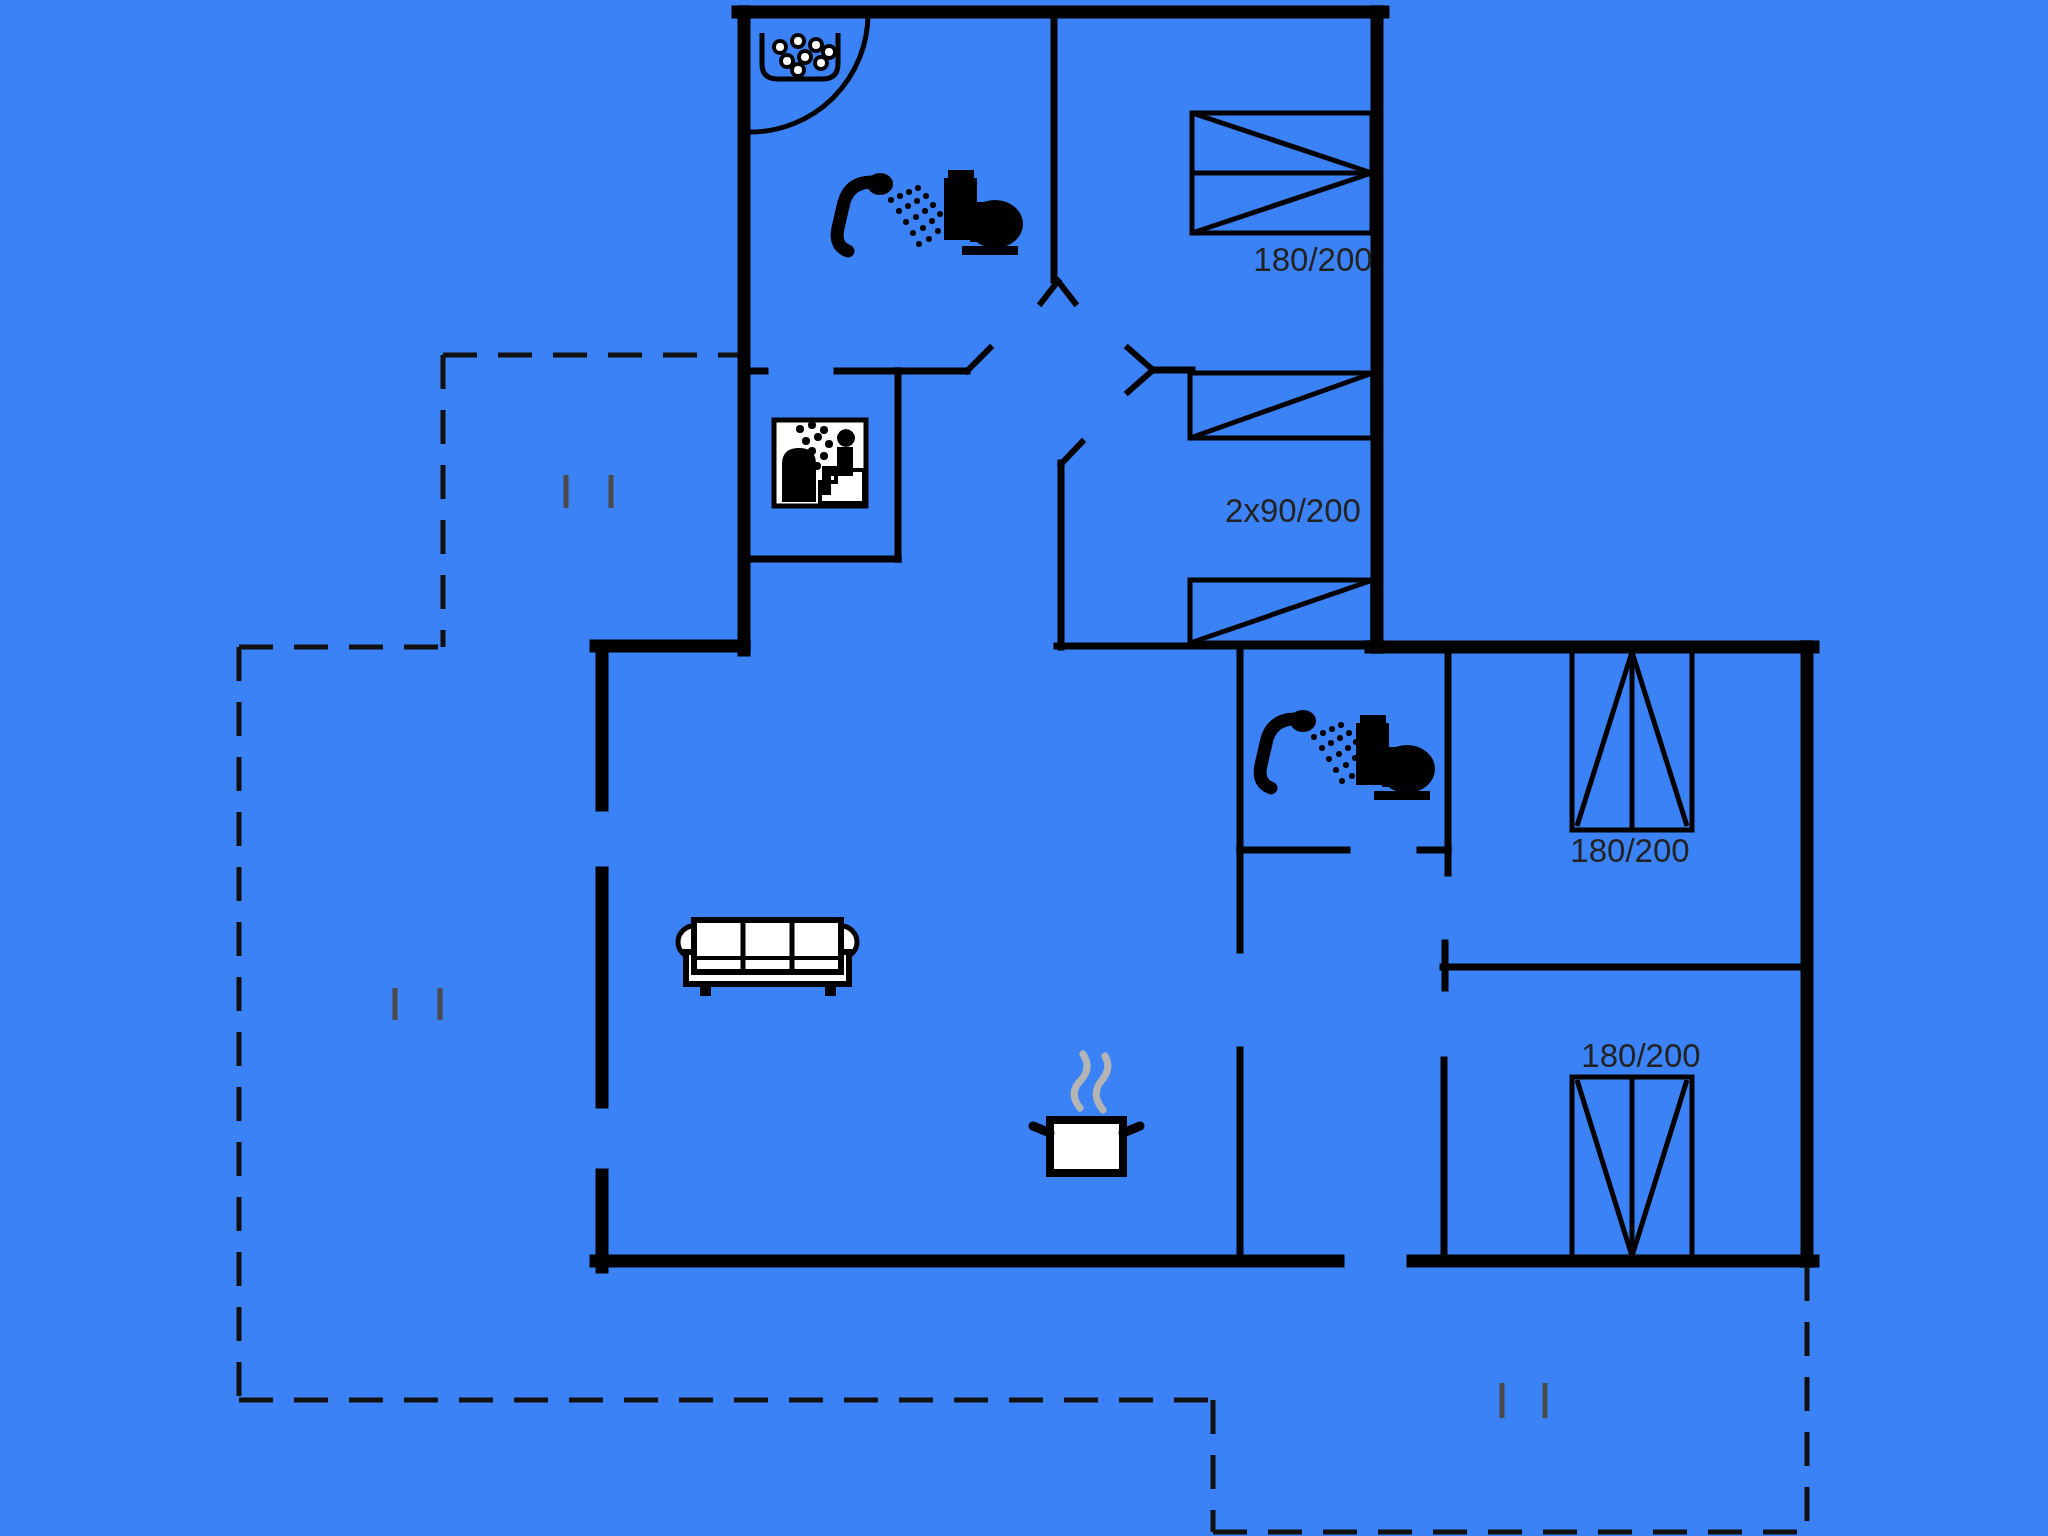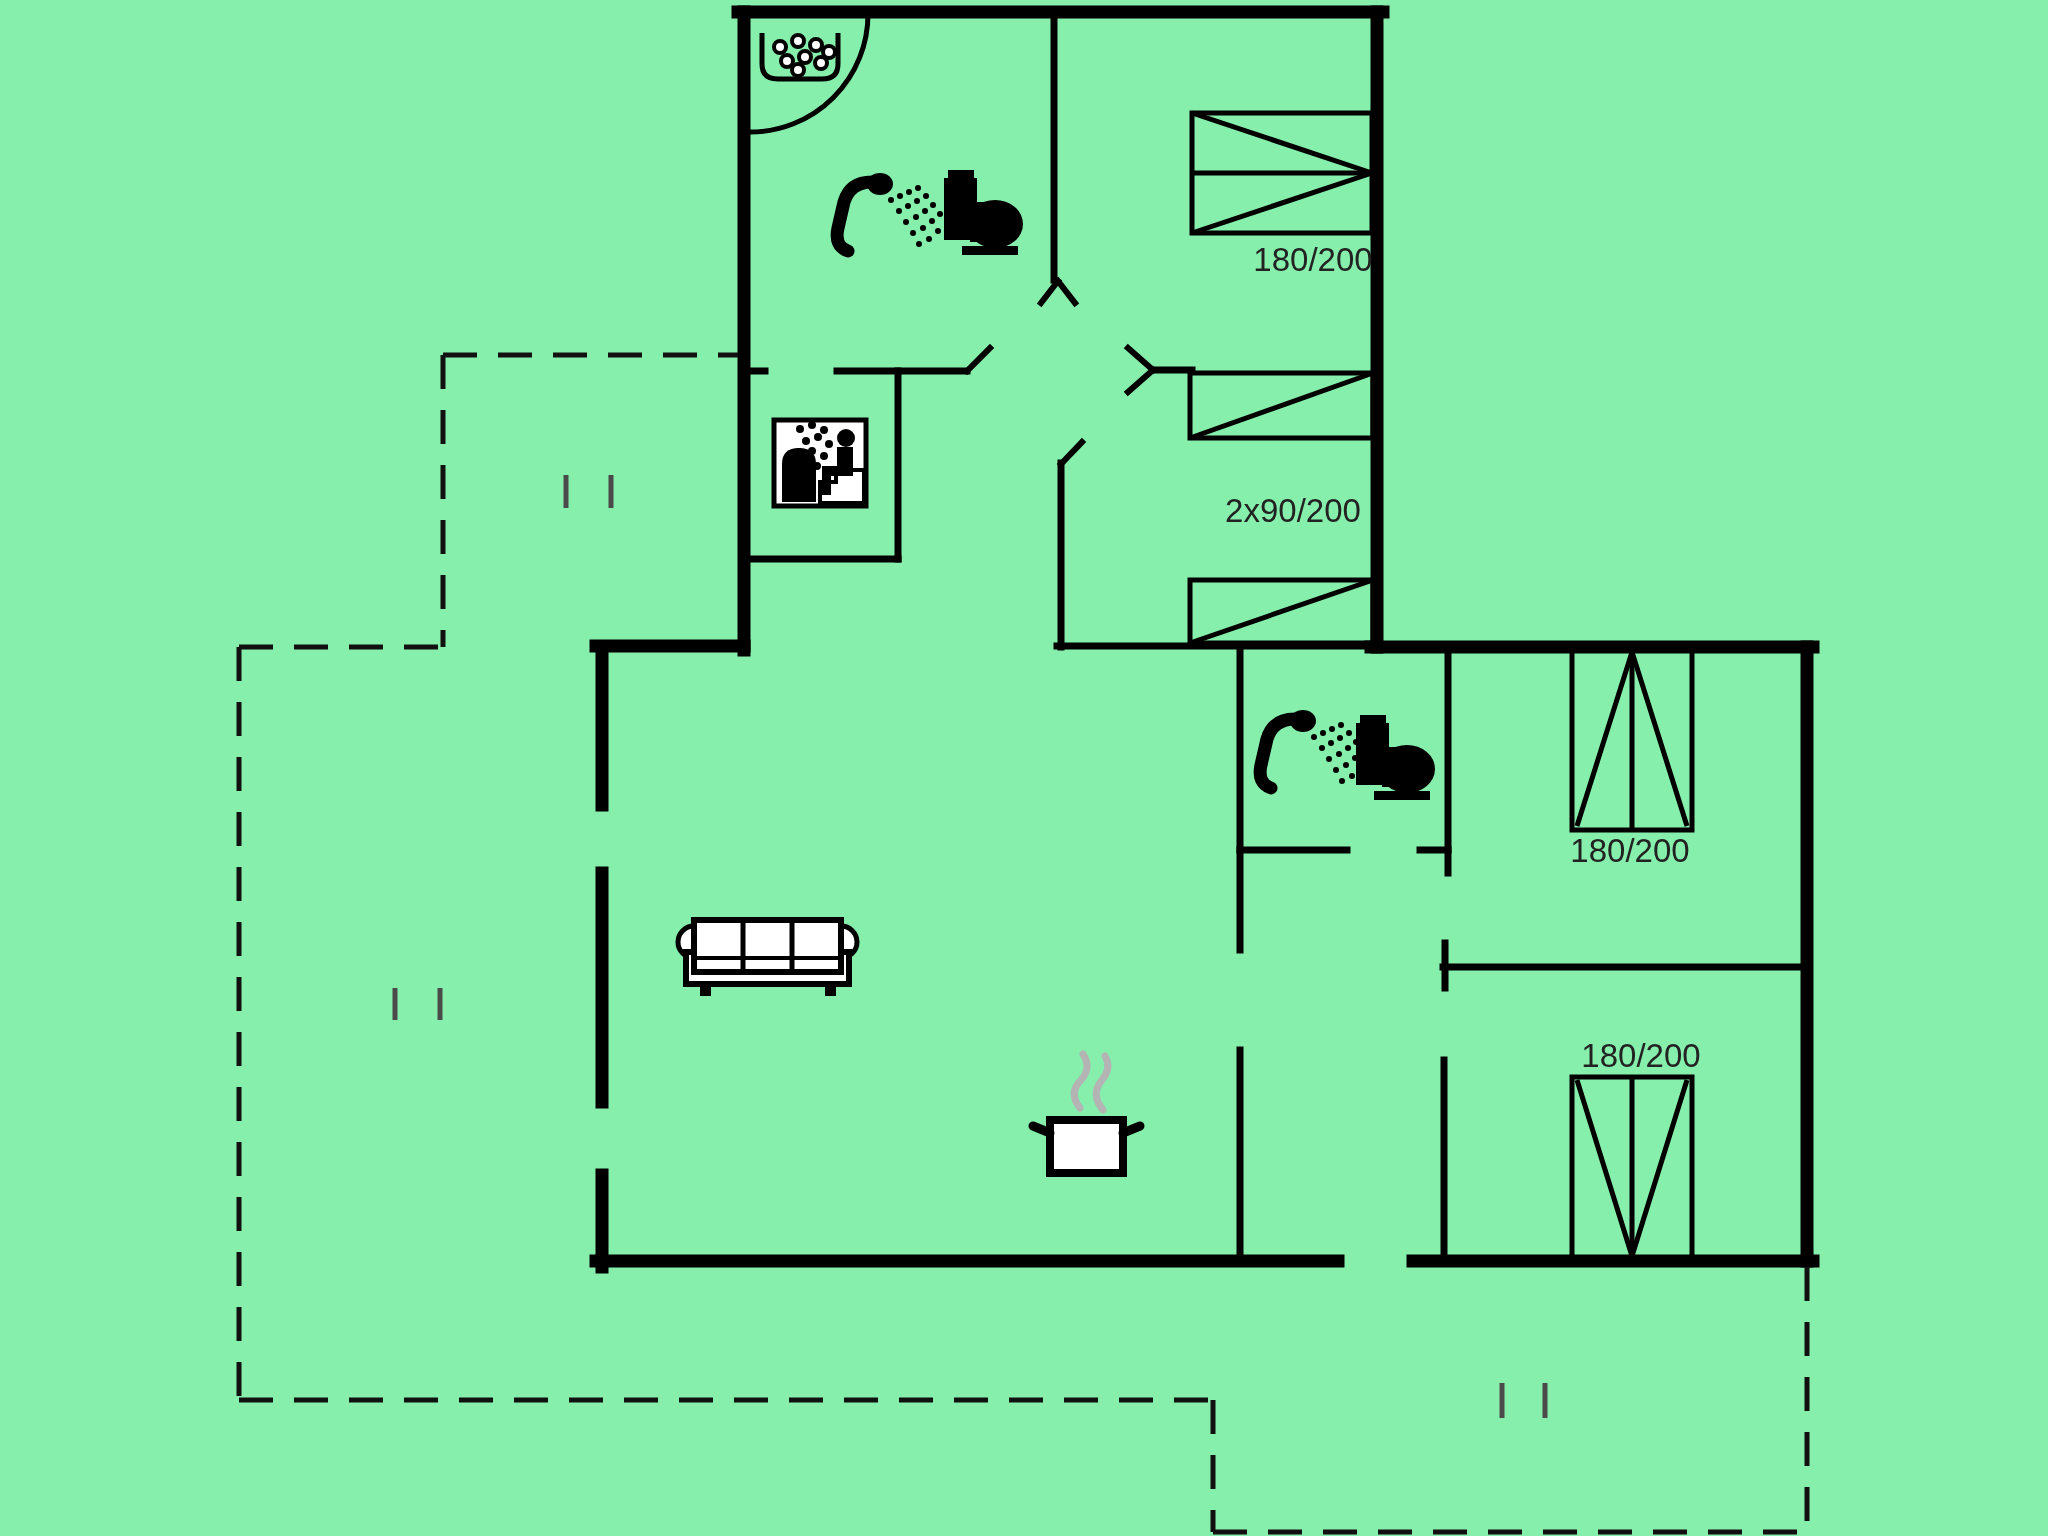--- a/index.html
+++ b/index.html
@@ -1,16 +1,16 @@
 <!DOCTYPE html>
 <html><head>
 <meta charset="utf-8">
 <style>
   html,body{margin:0;padding:0;background:#ffffff;}
-  #stage{position:relative;width:2048px;height:1536px;background:#86efac;overflow:hidden;
+  #stage{position:relative;width:2048px;height:1536px;background:#3b82f6;overflow:hidden;
          font-family:"Liberation Sans", sans-serif;}
   svg{position:absolute;left:0;top:0;}
   text{font-family:"Liberation Sans", sans-serif;font-size:33px;fill:#222222;}
 </style>
 </head>
 <body>
 
 <div id="stage">
 <svg width="2048" height="1536" viewBox="0 0 2048 1536">
 

